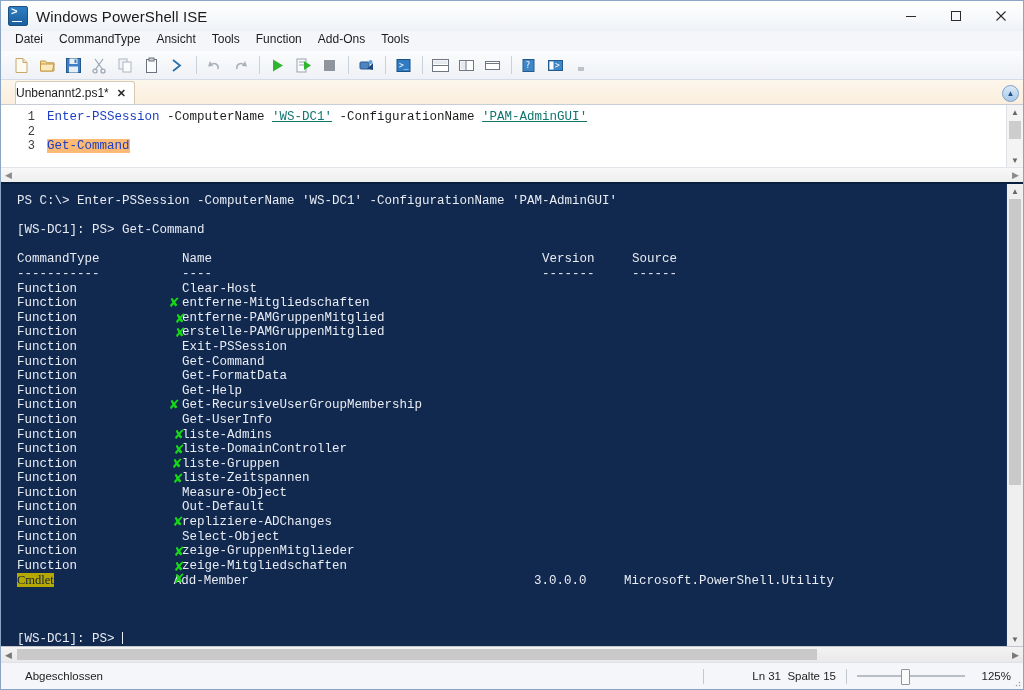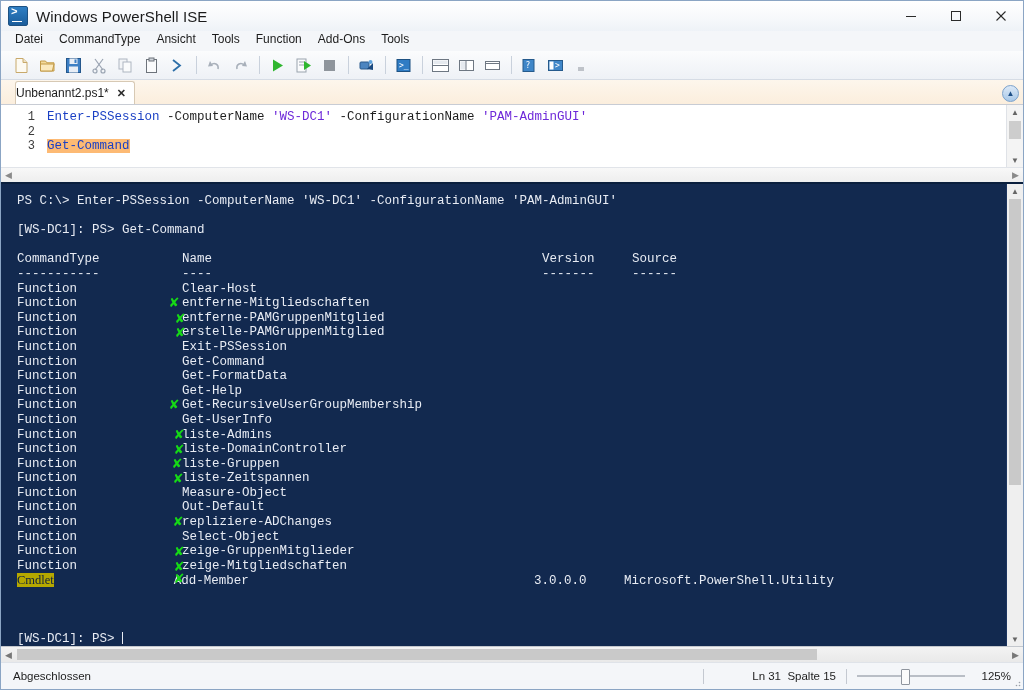--- a/index.html
+++ b/index.html
@@ -170,21 +170,21 @@
     padding-right: 12px;
     flex: 0 0 auto;
     font-size: 12px;
   }
   .code {
     flex: 1 1 auto;
     white-space: pre;
   }
   .tok-cmd  { color: #1a3fc4; }
   .tok-param{ color: #1e1e1e; }
-  .tok-str  { color: #6d28d9; }
+  .tok-str  { color: #0f766e; text-decoration: underline; }
   .tok-sel  { color: #1a3fc4; background: #fdba74; }
 
   .ed-scroll-v {
     width: 16px;
     background: #f4f4f4;
     border-left: 1px solid #dfe2e7;
     position: relative;
     flex: 0 0 auto;
   }
   .sb-arrow {
@@ -305,21 +305,21 @@
   
   .statusbar {
     height: 26px;
     background: #f4f6f9;
     border-top: 1px solid #dfe3e9;
     display: flex;
     align-items: center;
     flex: 0 0 auto;
     font-size: 11.5px;
     color: #1e1e1e;
-    padding-left: 12px;
+    padding-left: 24px;
   }
   .status-spacer { flex: 1 1 auto; }
   .st-sep {
     width: 1px; height: 15px;
     background: #c4c9d1;
     margin: 0 10px;
   }
   .lncol { white-space: pre; margin-left: 38px; }
   .zoom-slider {
     width: 108px;

